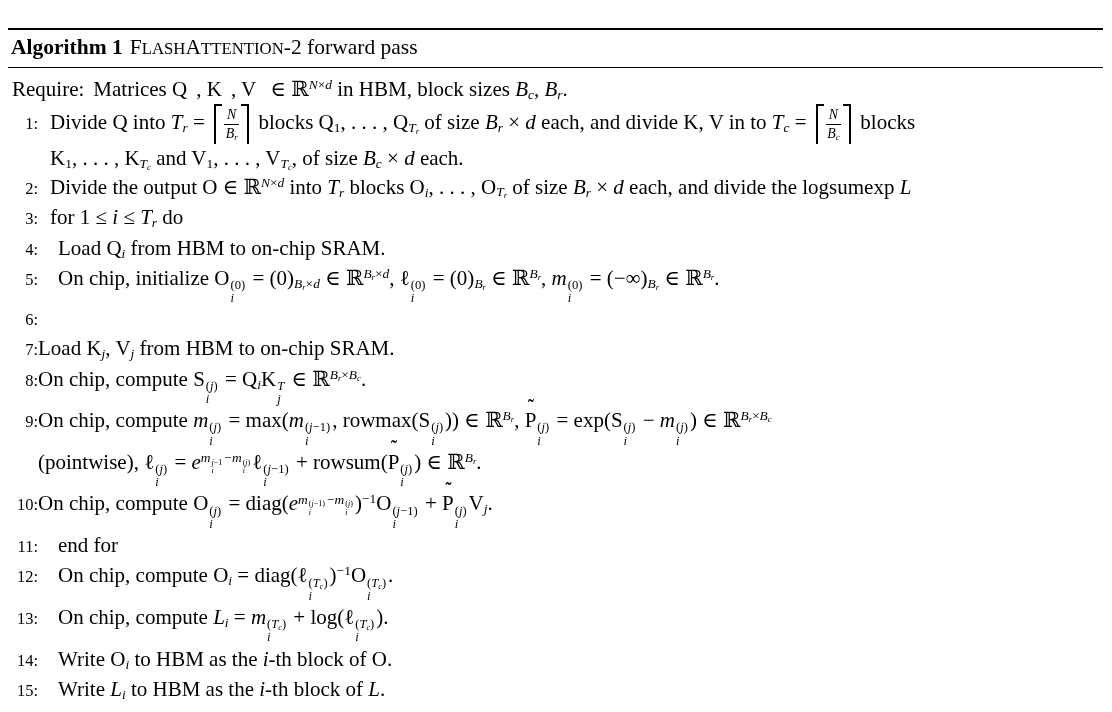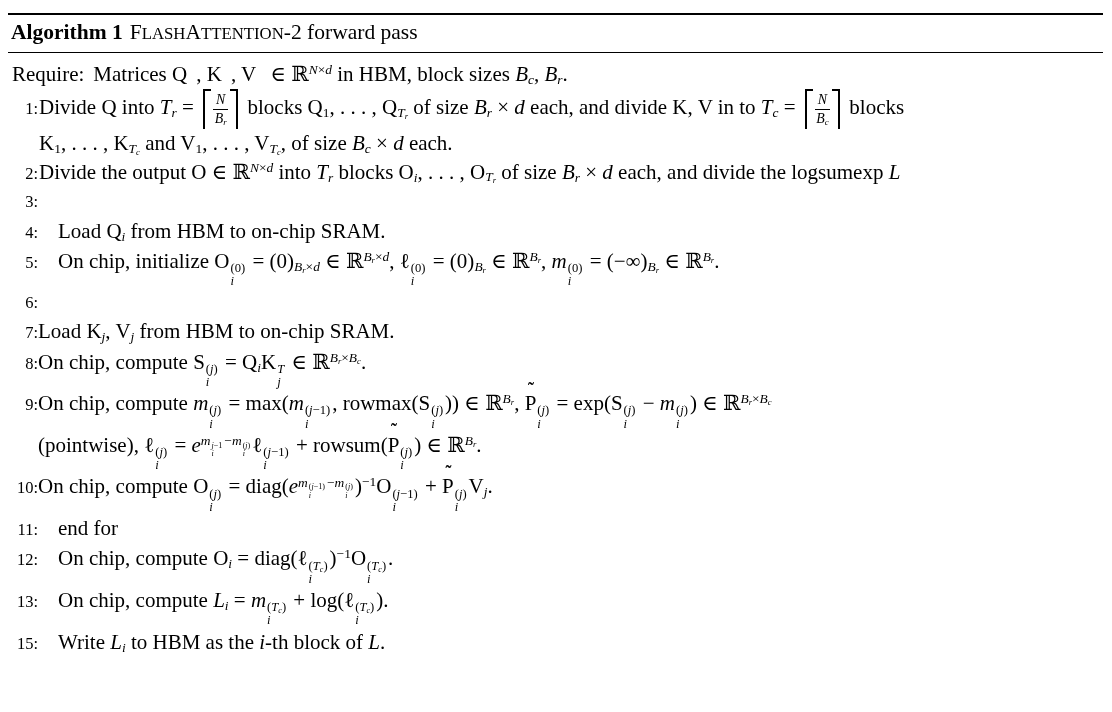--- a/index.html
+++ b/index.html
@@ -1,33 +1,33 @@
 <!DOCTYPE html>
 <html><head>
 <meta charset="utf-8">
 <style>
   html,body{margin:0;padding:0;overflow:hidden}
   body{
     width:1112px;height:712px;background:#ffffff;color:#000;
     font-family:"Liberation Serif","DejaVu Serif","DejaVu Sans",serif;
     font-size:21px;
   }
-  .page{position:relative;width:1112px;height:712px;box-sizing:border-box;padding-top:13px}
+  .page{position:relative;width:1112px;height:712px;box-sizing:border-box;padding-top:28px}
   .rule{margin:0 9px 0 8px;border:0;border-top:1px solid #000;height:0}
   .rule-thick{border-top-width:2px}
   .algo-title{padding:4px 8px 5px 11px;font-size:21.5px;line-height:26px;white-space:nowrap}
   .algo-title b{font-weight:bold;margin-right:7px}
   .sc2{font-size:.78em}
   .algo-body{padding:7px 6px 0 12px}
   .row-require{line-height:29px;white-space:nowrap}
   .row-require b{margin-right:9px}
   .line{display:flex;align-items:baseline;min-height:28.5px;line-height:28.5px}
   .lineno{flex:0 0 26px;text-align:right;font-size:16.5px;color:#000}
   .content{white-space:nowrap}
-  .content.l0{margin-left:1px}
+  .content.l0{margin-left:12px}
   .content.l1{margin-left:20px}
   .content.l2{}
   
   i{font-style:italic}
   b{font-weight:normal}
   sup{font-size:.64em;vertical-align:.5em;line-height:0}
   sub{font-size:.64em;vertical-align:-.22em;line-height:0}
   .ss{display:inline-flex;flex-direction:column;align-items:flex-start;
       font-size:.6em;line-height:1.05;vertical-align:-.33em;margin:0 2px 0 1px;text-align:left}
   .ss>span{display:block}
@@ -70,20 +70,21 @@
         <div class="line">
     <span class="lineno"></span>
     <span class="content l0"><b>K</b><sub>1</sub>, . . . , <b>K</b><sub><i>T</i><sub><i>c</i></sub></sub> and <b>V</b><sub>1</sub>, . . . , <b>V</b><sub><i>T</i><sub><i>c</i></sub></sub>, of size <i>B</i><sub><i>c</i></sub> × <i>d</i> each.</span>
   </div>
         <div class="line">
     <span class="lineno">2:</span>
     <span class="content l0">Divide the output <b>O</b> ∈ ℝ<sup><i>N</i>×<i>d</i></sup> into <i>T</i><sub><i>r</i></sub> blocks <b>O</b><sub><i>i</i></sub>, . . . , <b>O</b><sub><i>T</i><sub><i>r</i></sub></sub> of size <i>B</i><sub><i>r</i></sub> × <i>d</i> each, and divide the logsumexp <i>L</i></span>
   </div>
         <div class="line">
     <span class="lineno">3:</span>
+    <span class="content l0"><b>for</b> 1 ≤ <i>i</i> ≤ <i>T</i><sub><i>r</i></sub> <b>do</b></span>
   </div>
         <div class="line">
     <span class="lineno">4:</span>
     <span class="content l1">Load <b>Q</b><sub><i>i</i></sub> from HBM to on-chip SRAM.</span>
   </div>
         <div class="line">
     <span class="lineno">5:</span>
     <span class="content l1">On chip, initialize <b>O</b><span class="ss">
               <span>(0)</span>
               <span><i>i</i></span>
@@ -190,19 +191,23 @@
     <span class="lineno">13:</span>
     <span class="content l1">On chip, compute <i>L</i><sub><i>i</i></sub> = <i>m</i><span class="ss">
               <span>(<i>T</i><sub><i>c</i></sub>)</span>
               <span><i>i</i></span>
             </span> + log(ℓ<span class="ss">
               <span>(<i>T</i><sub><i>c</i></sub>)</span>
               <span><i>i</i></span>
             </span>).</span>
   </div>
         <div class="line">
+    <span class="lineno">14:</span>
+    <span class="content l1">Write <b>O</b><sub><i>i</i></sub> to HBM as the <i>i</i>-th block of <b>O</b>.</span>
+  </div>
+        <div class="line">
     <span class="lineno">15:</span>
     <span class="content l1">Write <i>L</i><sub><i>i</i></sub> to HBM as the <i>i</i>-th block of <i>L</i>.</span>
   </div>
       </div>
   </div>
 
 </div>
 
 </body></html>

